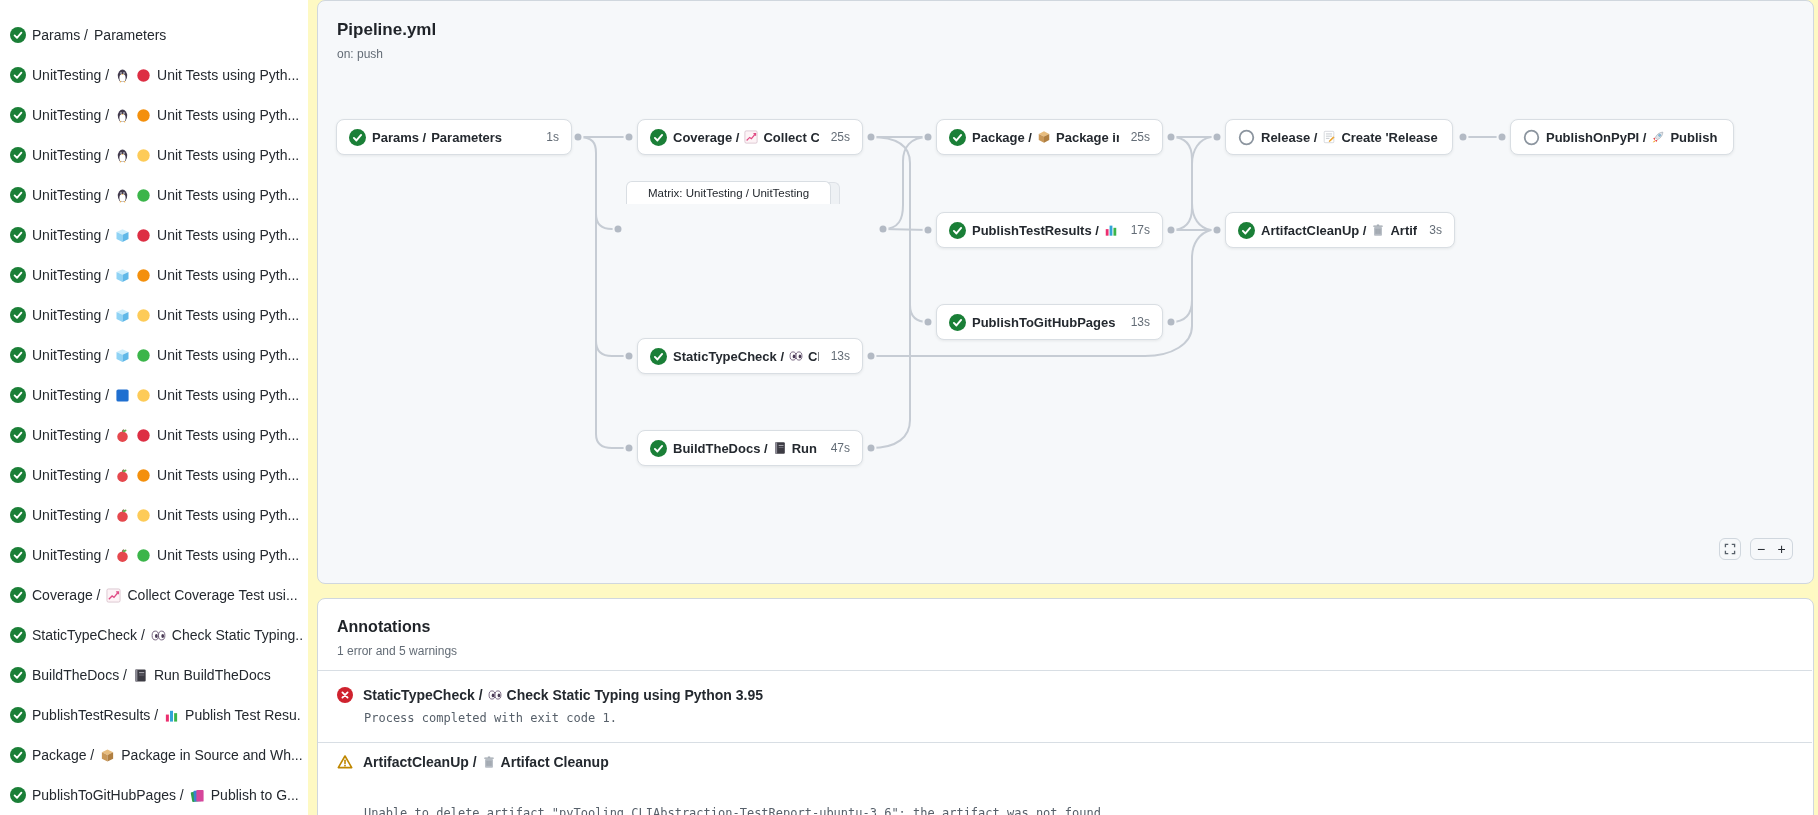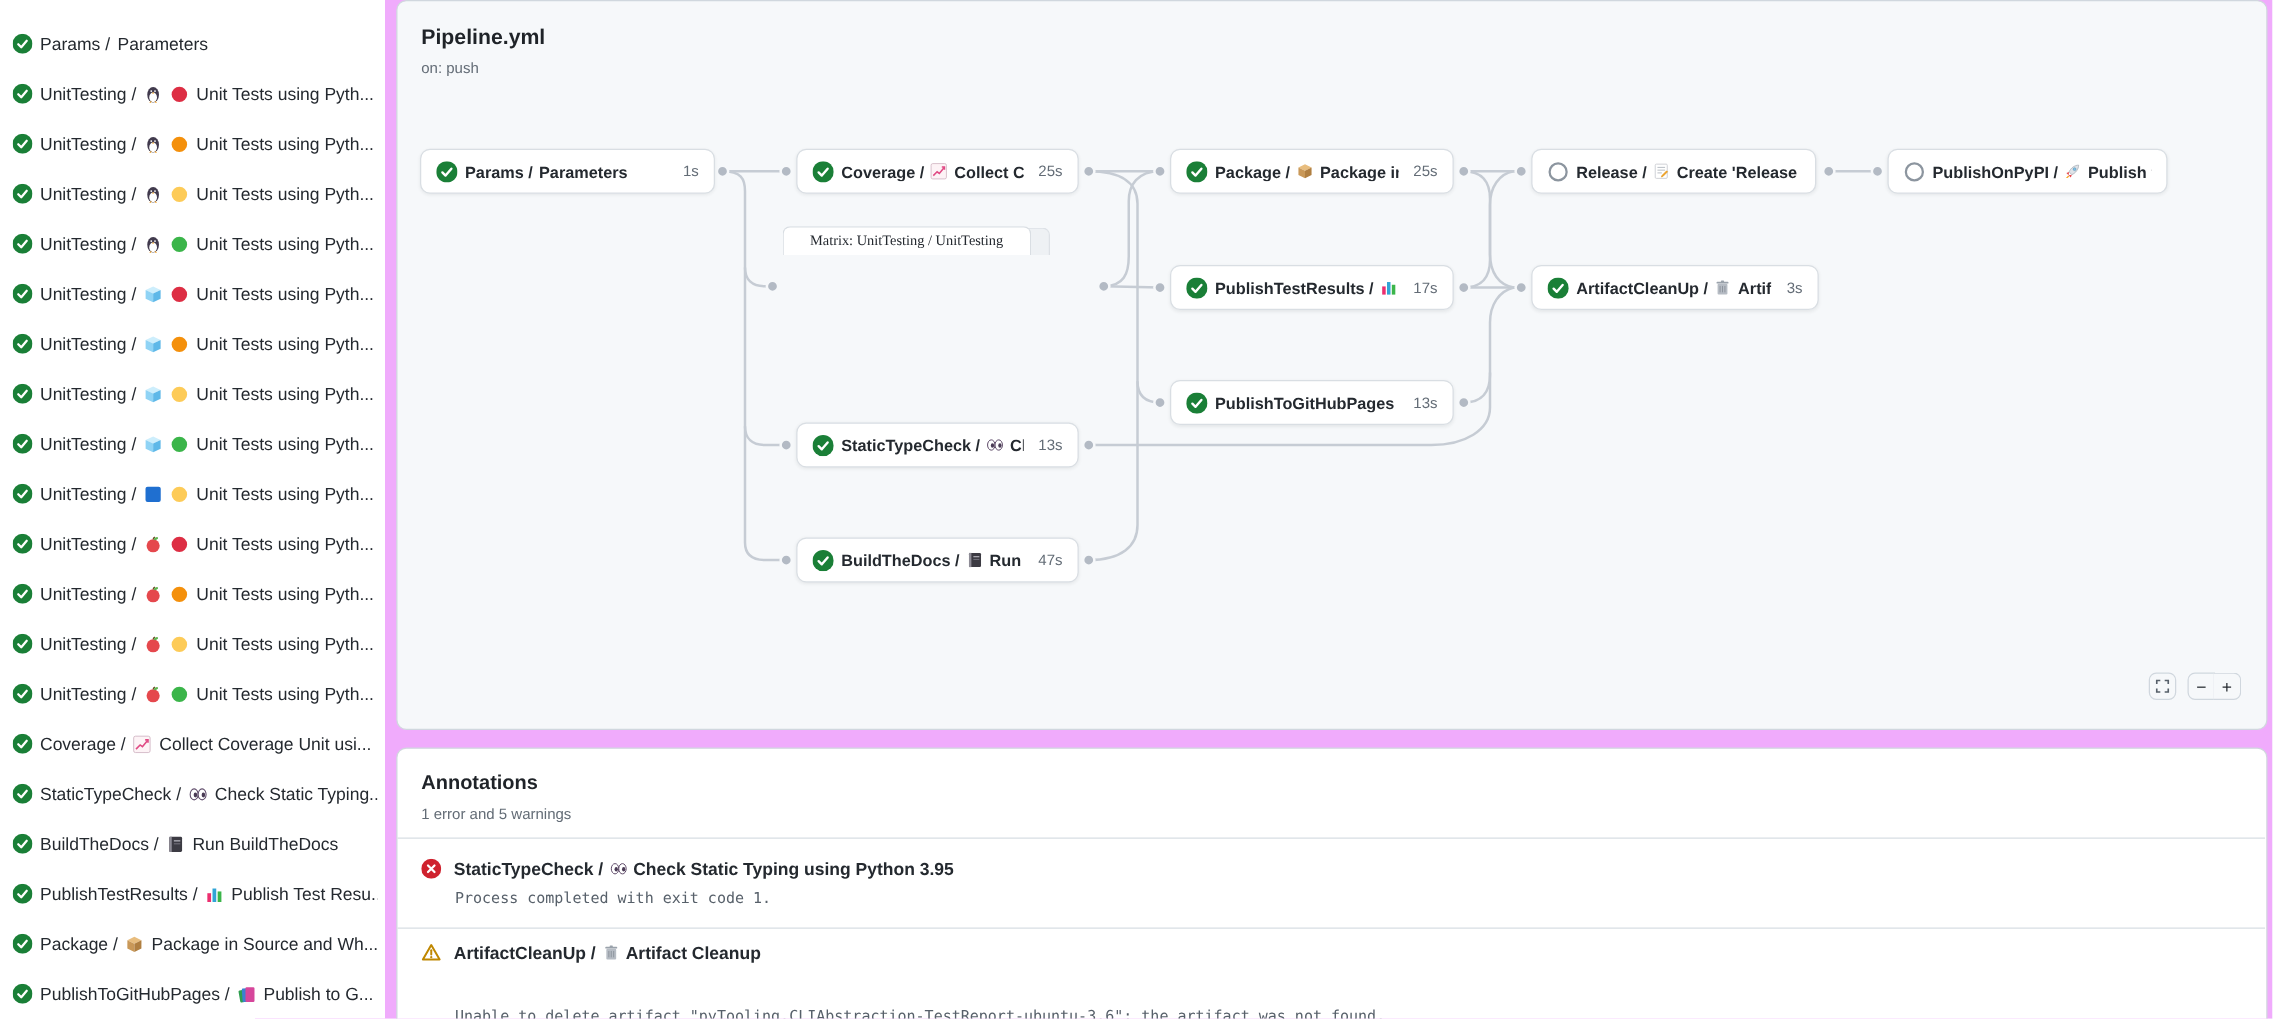--- a/index.html
+++ b/index.html
@@ -1,16 +1,16 @@
 <!DOCTYPE html>
 <html><head>
 <meta charset="utf-8">
 <style>
   html,body{margin:0;padding:0;background:#fff;}
-  .screen{position:relative;width:1818px;height:815px;overflow:hidden;background:#f0abfc;
+  .screen{position:relative;width:1818px;height:815px;overflow:hidden;background:#fef9c3;
           font-family:"Liberation Sans",sans-serif;color:#1f2328;}
   
   .sidebar{position:absolute;left:0;top:0;width:308px;height:815px;background:#fff;}
   .side-item{position:absolute;left:10px;width:292px;height:20px;display:flex;align-items:center;
              gap:6px;font-size:14px;color:#24292f;white-space:nowrap;overflow:hidden;cursor:pointer;}
   .side-item .pre,.side-item .lbl{flex:0 0 auto;}
   .icn{display:inline-flex;flex:0 0 auto;align-items:center;}
   .icn svg{display:block;}
   
   .graph-card{position:absolute;left:317px;top:0;width:1497px;height:584px;background:#f6f8fa;
@@ -26,21 +26,21 @@
         background:#fff;border:1px solid #d9dee3;border-radius:8px;padding:0 12px;
         box-shadow:0 1px 3px rgba(31,35,40,.08);font-size:13px;font-weight:600;color:#24292f;
         white-space:nowrap;cursor:pointer;}
   .node .nlabel{display:flex;align-items:center;gap:5px;overflow:hidden;}
   .node .dur{margin-left:auto;padding-left:6px;font-weight:400;font-size:12px;color:#636c76;flex:0 0 auto;}
   
   .matrix-tab-ghost{position:absolute;left:814px;top:182px;width:26px;height:22px;background:#eef1f4;
                     border:1px solid #dde1e6;border-bottom:none;border-radius:6px 6px 0 0;box-sizing:border-box;}
   .matrix-tab{position:absolute;left:626px;top:181px;height:23px;background:#fff;border:1px solid #d9dee3;
               border-bottom:none;border-radius:6px 6px 0 0;box-sizing:border-box;padding:0 21px;
-              display:flex;align-items:center;font-size:11.5px;color:#24292f;z-index:3;font-family:Liberation Serif, serif;}
+              display:flex;align-items:center;font-size:11.5px;color:#24292f;z-index:3;}
   .matrix-body{position:absolute;left:626px;top:203px;width:248px;height:76px;background:#fff;
                border:1px solid #d9dee3;border-radius:0 8px 8px 8px;box-sizing:border-box;
                box-shadow:0 1px 3px rgba(31,35,40,.08);padding:13px 14px 0 22px;z-index:2;cursor:pointer;}
   .matrix-sum{display:flex;align-items:center;gap:7px;font-size:13.5px;font-weight:600;color:#24292f;}
   .matrix-link{margin-top:9px;font-size:12px;color:#57606a;cursor:pointer;}
   
   .ctrl{position:absolute;width:22px;height:22px;box-sizing:border-box;background:#f6f8fa;
         border:1px solid #d0d7de;display:flex;align-items:center;justify-content:center;
         font-size:14px;color:#24292f;cursor:pointer;}
   .ctrl.full{left:1719px;top:538px;border-radius:6px;}
@@ -380,21 +380,21 @@
           </svg>
         </span>
         <span class="pre">Coverage /</span>
         <span class="icn">
           <svg viewBox="0 0 16 16" width="15" height="15">
             <rect x="1" y="1" width="14" height="14" rx="1.5" fill="#fdf3f6" stroke="#d3b9c6" stroke-width="0.8"></rect>
             <path d="M3 12 L6.5 8.5 L8.5 10 L13 4.5" stroke="#e04a84" stroke-width="1.4" fill="none"></path>
             <path d="M10.8 4.2 H13.2 V6.6" stroke="#e04a84" stroke-width="1.4" fill="none"></path>
           </svg>
         </span>
-        <span class="lbl">Collect Coverage Unit usi...</span>
+        <span class="lbl">Collect Coverage Test usi...</span>
       </div>
       <div class="side-item" style="top: 625px;">
         <span class="icn">
           <svg viewBox="0 0 16 16" width="16" height="16">
             <circle cx="8" cy="8" r="8" fill="#1a7f37"></circle>
             <path d="M4.6 8.4 L7 10.8 L11.4 5.6" stroke="#fff" stroke-width="1.8" fill="none" stroke-linecap="round" stroke-linejoin="round"></path>
           </svg>
         </span>
         <span class="pre">StaticTypeCheck /</span>
         <span class="icn">

